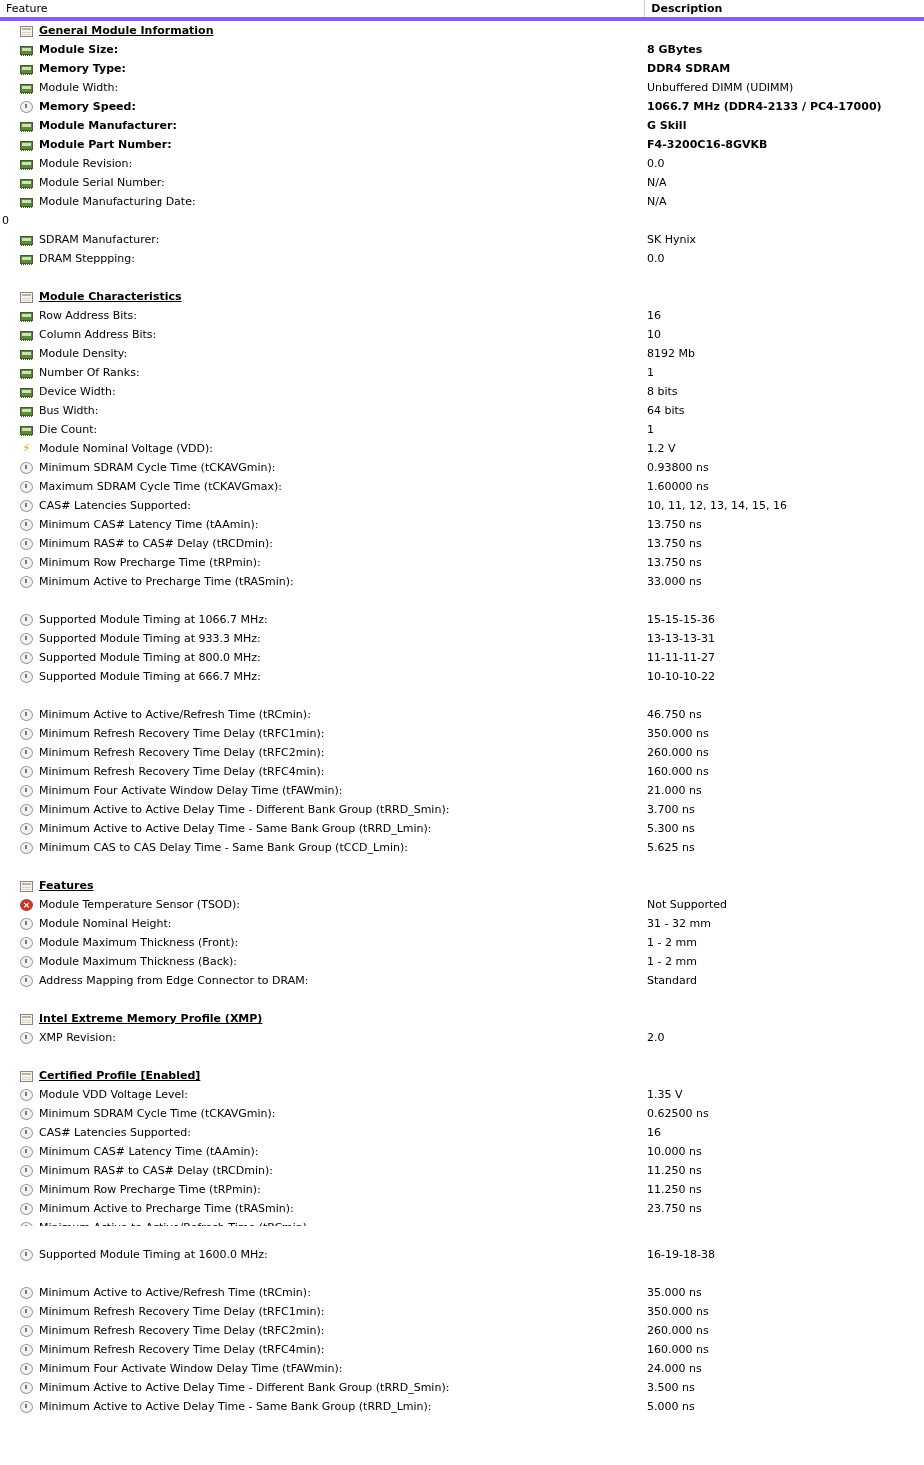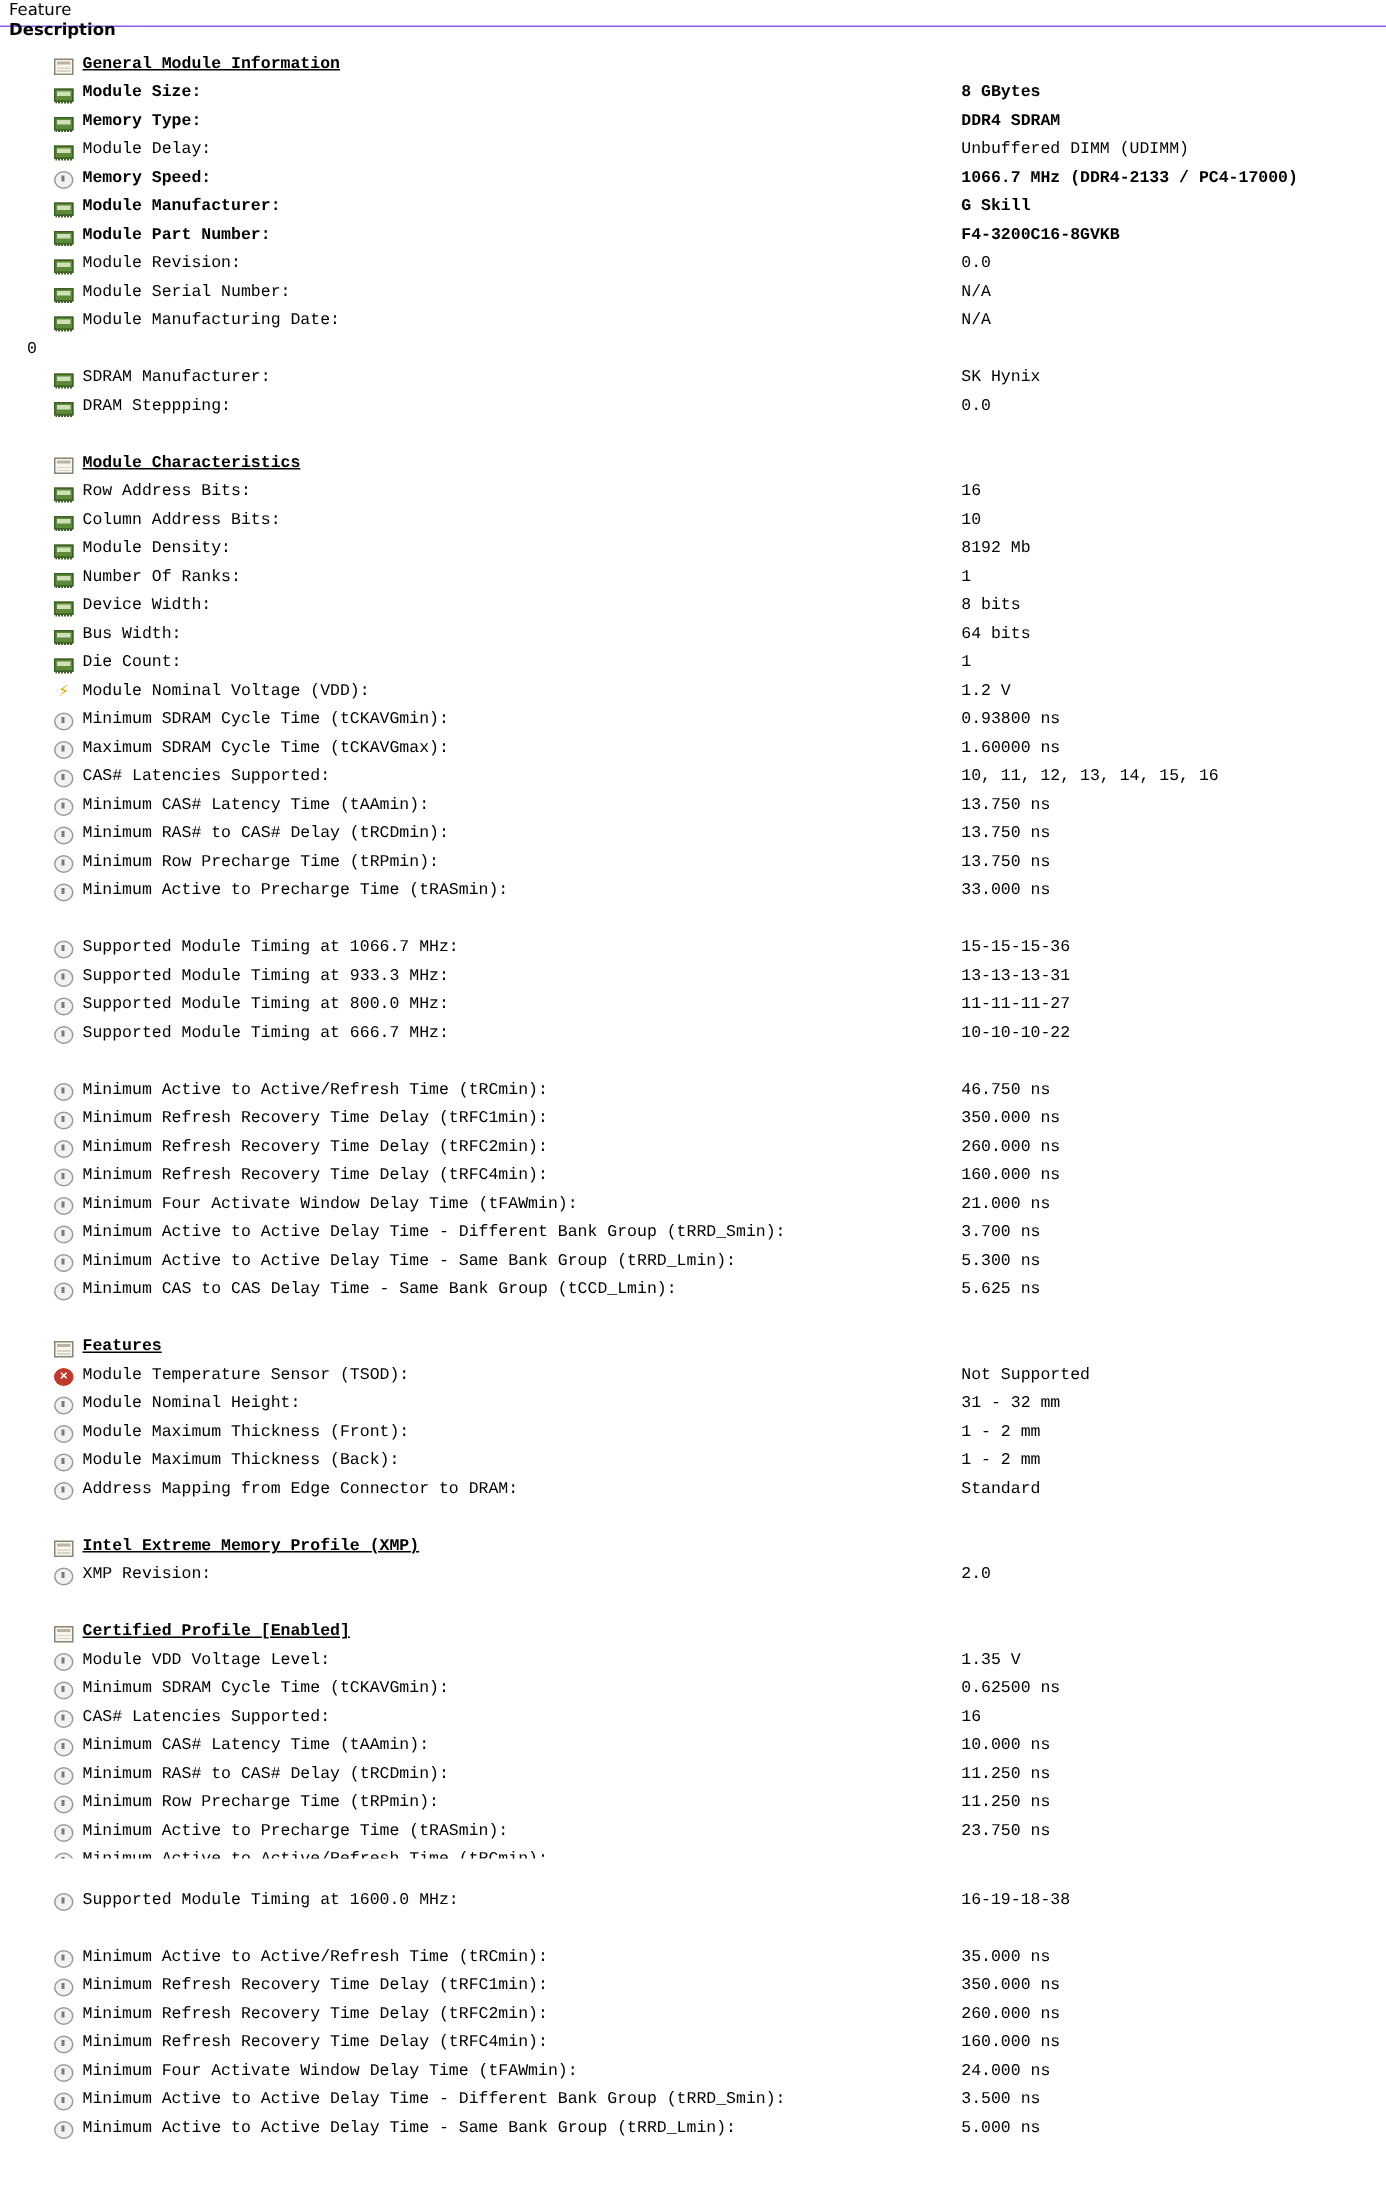--- a/index.html
+++ b/index.html
@@ -16,44 +16,42 @@
   .spd-window {
     width: 924px;
     min-height: 1465px;
     background: #ffffff;
     position: relative;
     box-sizing: border-box;
   }
   .header-row {
     display: flex;
     height: 17px;
-    align-items: flex-start;
-    border-bottom: 1px solid #8b5cf6;
+    align-items: center;
+    border-bottom: 4px solid #8b5cf6;
     background: #ffffff;
-    flex-direction: column;
   }
   .header-cell {
     font-size: 11px;
     color: #000;
     padding-left: 6px;
     box-sizing: border-box;
   }
   .col-feature { width: 645px; }
   .col-desc { width: 279px; font-weight: bold; }
 
   .hdr-divider {
     width: 1px;
     height: 17px;
     background: #d0d0d0;
   }
 
   .list {
     padding: 0;
-    margin: 16px;
-    font-family: Liberation Mono, monospace;
+    margin: 0;
   }
   .row {
     display: flex;
     align-items: flex-start;
     min-height: 19px;
     line-height: 19px;
   }
   .row .feat {
     width: 645px;
     display: flex;
@@ -227,21 +225,21 @@
       <div class="row bold">
         <div class="feat">
           <span class="ico ico-chip"></span>
           <span class="label">Memory Type:</span>
         </div>
         <div class="desc">DDR4 SDRAM</div>
       </div>
       <div class="row">
         <div class="feat">
           <span class="ico ico-chip"></span>
-          <span class="label">Module Delay:</span>
+          <span class="label">Module Width:</span>
         </div>
         <div class="desc">Unbuffered DIMM (UDIMM)</div>
       </div>
       <div class="row bold">
         <div class="feat">
           <span class="ico ico-circle"></span>
           <span class="label">Memory Speed:</span>
         </div>
         <div class="desc">1066.7 MHz (DDR4-2133 / PC4-17000)</div>
       </div>

